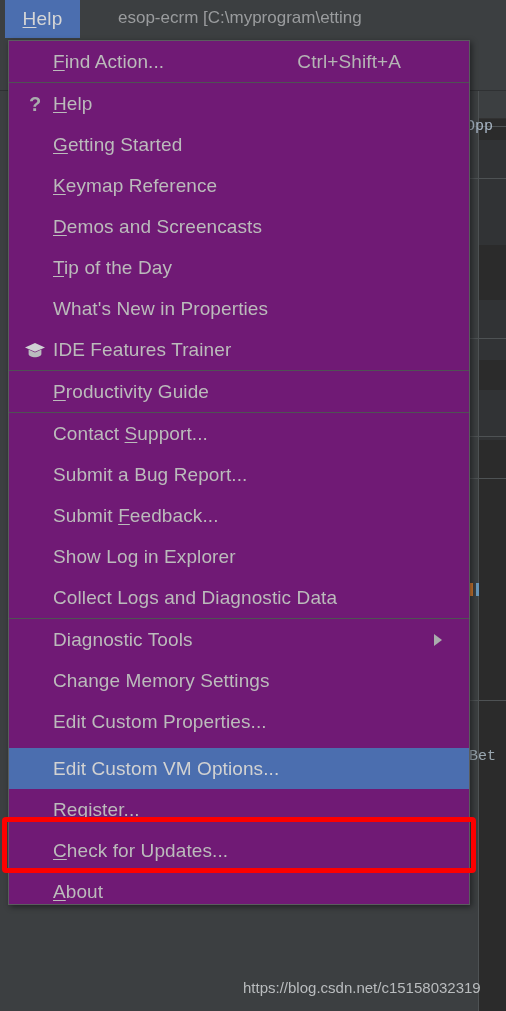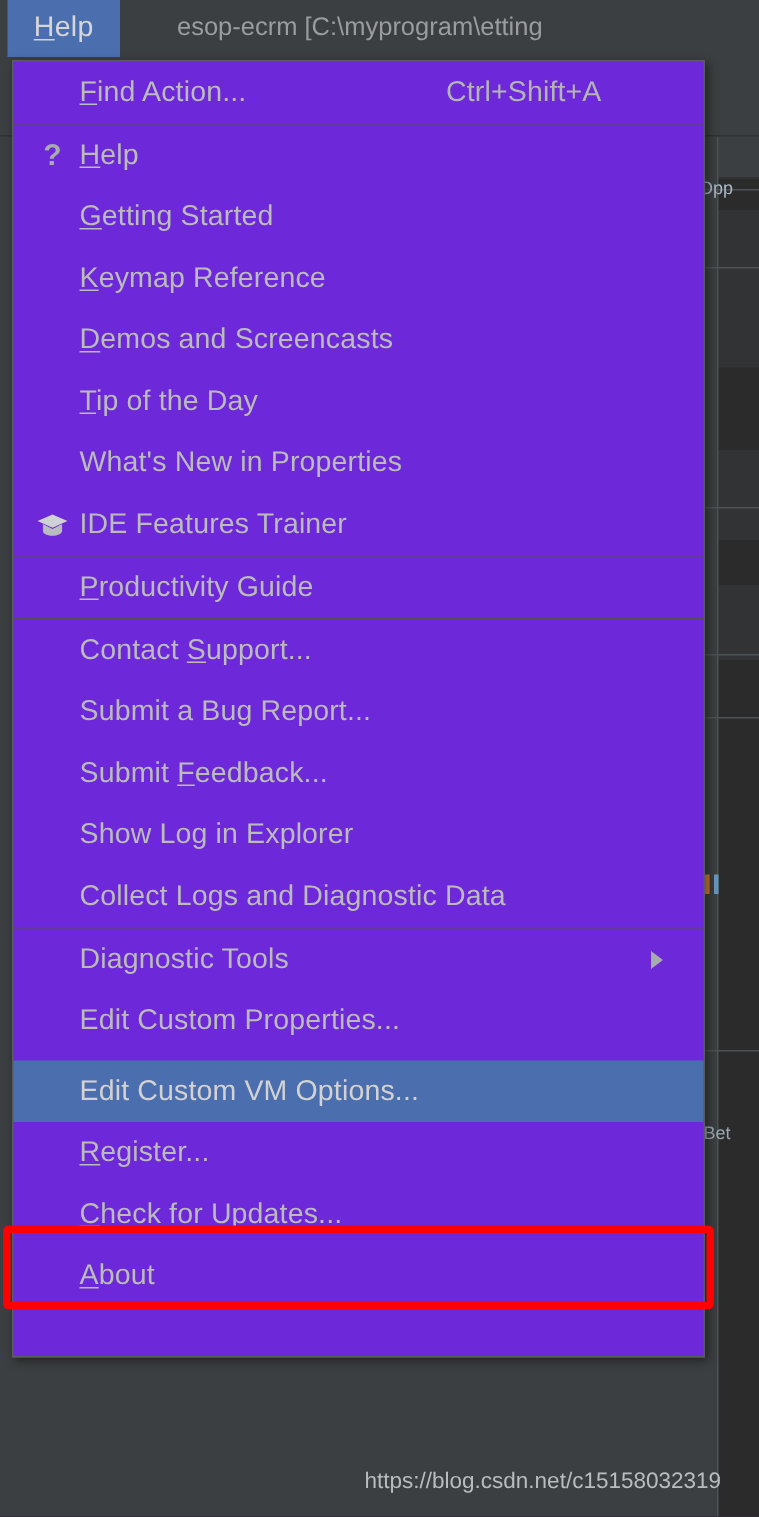--- a/index.html
+++ b/index.html
@@ -59,23 +59,24 @@
   }
   .ide-tabbar {
     position: absolute;
     left: 478px; top: 90px;
     width: 28px; height: 28px;
     background: #3c3f41;
     border-bottom: 1px solid #323232;
   }
   .bg-frag {
     position: absolute;
-    font-size: 12px;
+    font-size: 15px;
     white-space: nowrap;
     color: #a9b7c6;
+    font-family: Liberation Mono, monospace;
   }
   .bg-frag-opp { left: 466px; top: 118px; }
   .bg-frag-bet { left: 469px; top: 748px; color: #9aa7b0; }
   .bg-caret {
     position: absolute;
     left: 470px; top: 583px;
     width: 3px; height: 13px;
     background: #cc7832;
   }
   .bg-caret2 {
@@ -117,21 +118,21 @@
     color: #d6d6d6;
     letter-spacing: .2px;
   }
 
   
   .popup {
     position: absolute;
     left: 8px; top: 40px;
     width: 462px;
     height: 865px;
-    background: #6d28d9;
+    background: #701a75;
     border: 1px solid #5a5d5e;
     box-sizing: border-box;
     box-shadow: 2px 2px 6px rgba(0,0,0,.45);
   }
   .menu-list {
     position: relative;
     width: 100%;
   }
   .menu-item {
     position: relative;
@@ -322,20 +323,24 @@
           <span class="mi-icon"></span>
           <span class="mi-label">Diagnostic Tools</span>
           <span class="mi-arrow">
             <svg width="12" height="14" viewBox="0 0 12 14" aria-hidden="true">
               <path d="M2 1 L10 7 L2 13 Z" fill="#a9acad"></path>
             </svg>
           </span>
         </div>
         <div class="menu-item">
           <span class="mi-icon"></span>
+          <span class="mi-label">Change Memory Settings</span>
+        </div>
+        <div class="menu-item">
+          <span class="mi-icon"></span>
           <span class="mi-label">Edit Custom Properties...</span>
         </div>
         <div class="menu-item selected">
           <span class="mi-icon"></span>
           <span class="mi-label">Edit Custom VM Options...</span>
         </div>
         <div class="menu-item">
           <span class="mi-icon"></span>
           <span class="mi-label"><span class="mnem">R</span>egister...</span>
         </div>

